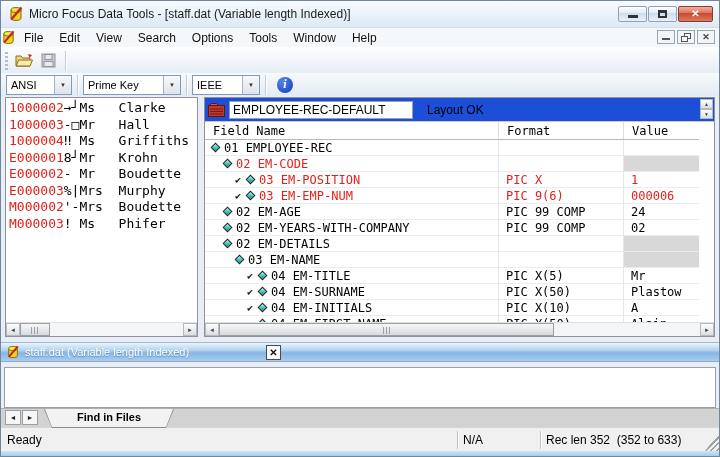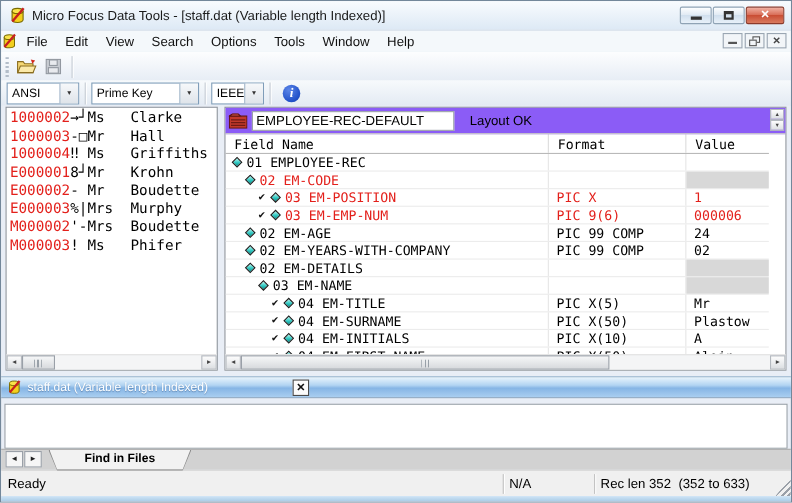--- a/index.html
+++ b/index.html
@@ -51,21 +51,21 @@
   .sbtn { width:14px; height:13px; background:linear-gradient(#fdfdfd,#dcdfe2); border:1px solid #b4b9bf; font-size:6px; color:#444; text-align:center; line-height:12px; flex:none; }
   .hthumb { height:13px; background:linear-gradient(#f6f7f8,#d7dadd); border:1px solid #9aa0a8; position:relative; flex:none; }
   .hthumb::after { content:""; position:absolute; left:50%; top:3px; width:7px; height:7px; margin-left:-4px; background:repeating-linear-gradient(90deg,#98a0a8 0 1px,transparent 1px 3px); }
   .vscroll { width:15px; background:#f4f5f6; border-left:1px solid #e0e0e0; position:relative; }
   .vscroll .sbtn { width:13px; height:14px; line-height:13px; }
   .vthumb { position:absolute; left:1px; width:13px; background:linear-gradient(90deg,#f6f7f8,#d7dadd); border:1px solid #9aa0a8; }
   .vthumb::after { content:""; position:absolute; top:50%; left:2px; height:7px; width:7px; margin-top:-4px; background:repeating-linear-gradient(180deg,#98a0a8 0 1px,transparent 1px 3px); }
 
   
   .rightpanel { left:203px; width:511px; height:240px; display:flex; flex-direction:column; }
-  .layoutbar { height:24px; background:#8b5cf6; border-bottom:1px solid #c9c9c9; display:flex; align-items:center; padding-left:3px; position:relative; }
+  .layoutbar { height:24px; background:#1d4ed8; border-bottom:1px solid #c9c9c9; display:flex; align-items:center; padding-left:3px; position:relative; }
   .namebox { width:184px; height:18px; background:#fff; border:1px solid #9aa0a8; font-size:12px; padding:1px 3px 0; margin-left:4px; overflow:hidden; white-space:nowrap; }
   .layoutok { font-size:12px; margin-left:14px; }
   .spinner { position:absolute; right:1px; top:1px; width:13px; }
   .spinbtn { width:13px; height:10px; border:1px solid #b4b9bf; background:linear-gradient(#fdfdfd,#dcdfe2); font-size:5px; text-align:center; line-height:9px; color:#444; }
   .rp-mid { display:flex; height:200px;gap:37px; }
   .tablecol { width:494px; }
   .thead { height:18px; display:flex; font-family:"DejaVu Sans Mono","Liberation Mono",monospace; font-size:12px; border-bottom:1px solid #b9b9b9; }
   .thead > div { padding:2px 0 0 8px; border-right:1px solid #dcdcdc; }
   .th-field { width:294px; } .th-format { width:125px; } .th-value { width:75px; border-right:none !important; }
   .tbody { height:182px; overflow:hidden; font-family:"DejaVu Sans Mono","Liberation Mono",monospace; font-size:12px; }
@@ -182,21 +182,21 @@
     <div class="combo" style="width:66px">
       <span class="cval">ANSI</span>
       <span class="cbtn">▼</span>
     </div>
     <div class="tb-sep"></div>
     <div class="combo" style="width:98px">
       <span class="cval">Prime Key</span>
       <span class="cbtn">▼</span>
     </div>
     <div class="tb-sep"></div>
-    <div class="combo" style="width:48px">
+    <div class="combo" style="width:68px">
       <span class="cval">IEEE</span>
       <span class="cbtn">▼</span>
     </div>
     <div class="tb-sep"></div>
     <div class="infoicon">i</div>
   </div>
 
   <div class="client">
 
     <div class="panel leftpanel">

